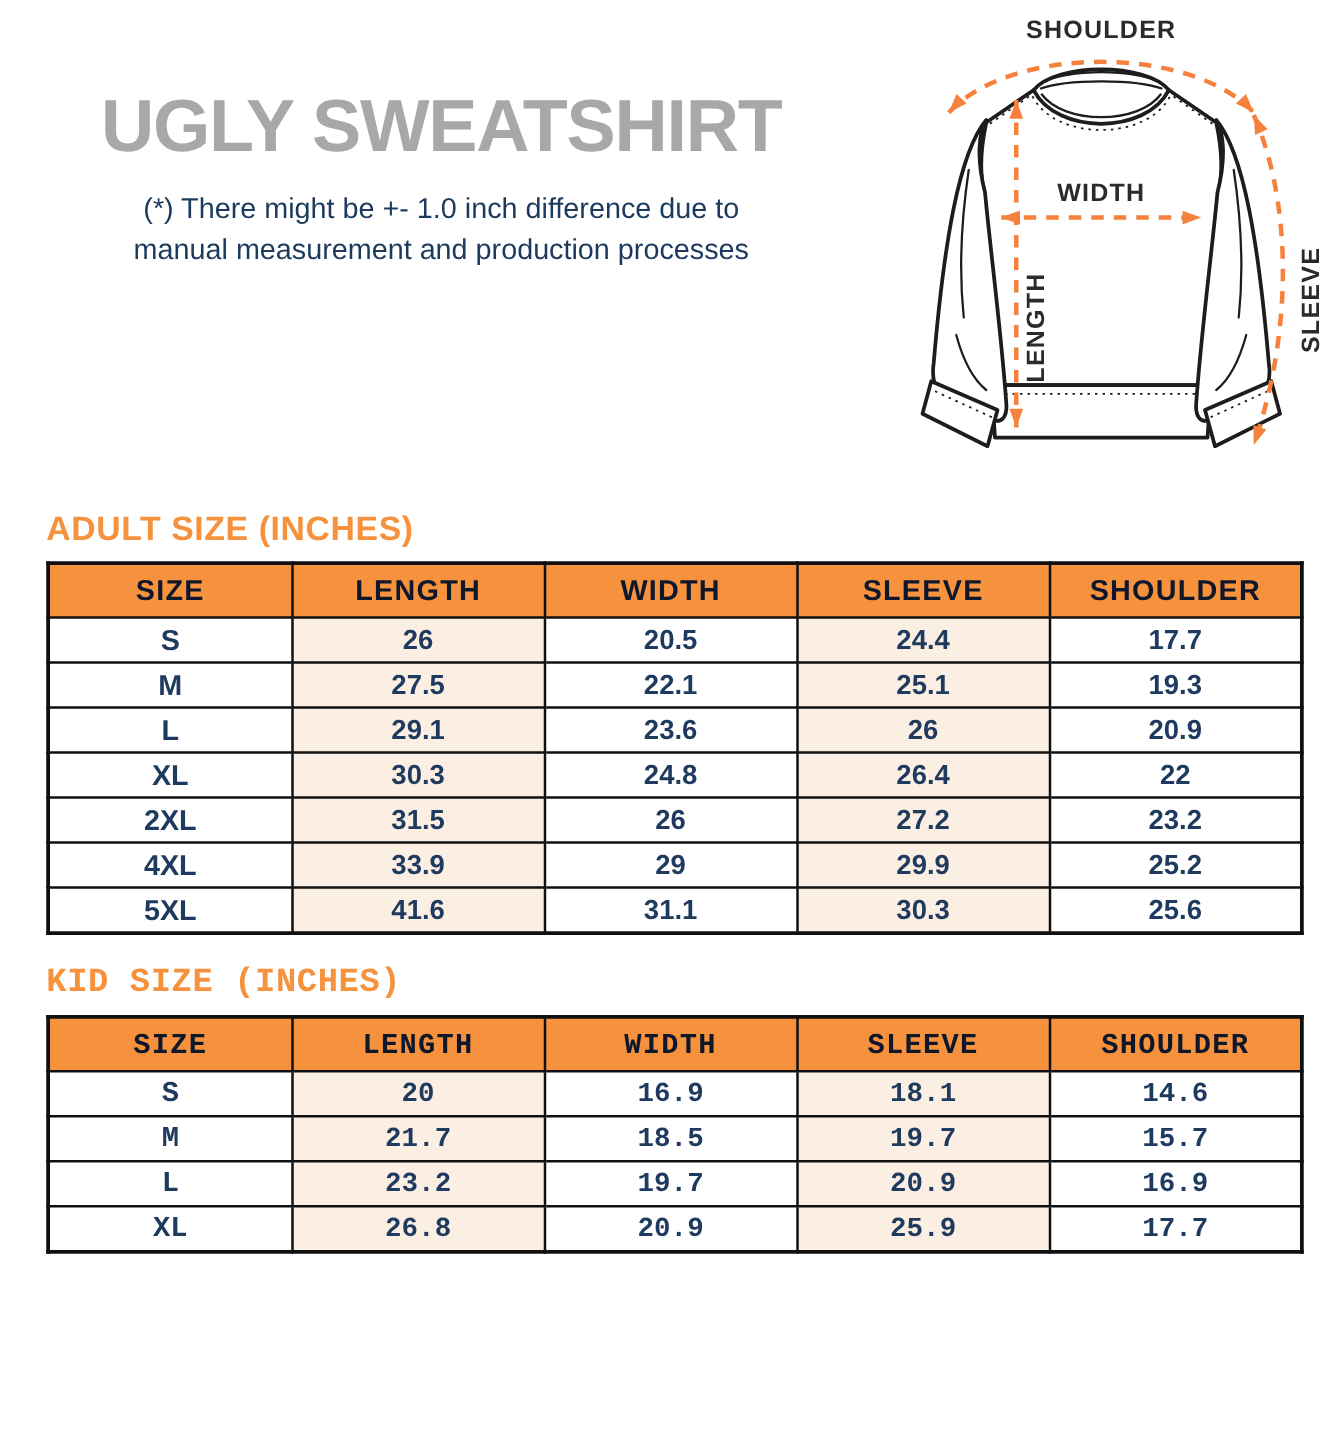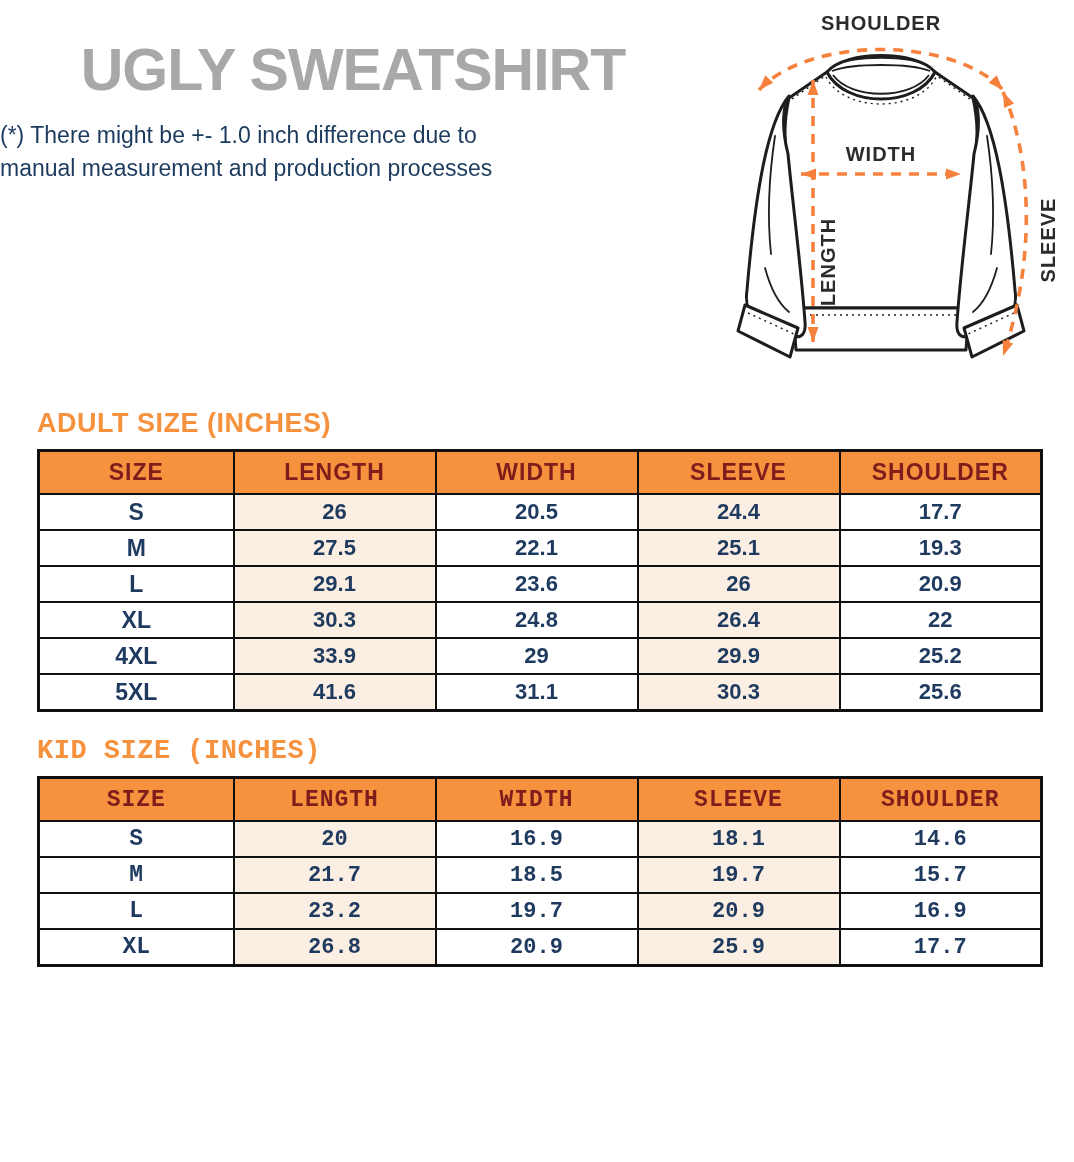--- a/index.html
+++ b/index.html
@@ -1,44 +1,44 @@
 <!DOCTYPE html>
 <html><head>
 <meta charset="utf-8">
 <style>
   html,body{margin:0;padding:0;background:#ffffff;}
   body{width:1074px;height:1162px;font-family:"Liberation Sans",sans-serif;}
   .page{position:relative;width:1074px;height:1162px;overflow:hidden;background:#fff;}
 
   
   .top{display:flex;align-items:flex-start;}
-  .title-block{width:706px;padding-top:36px;}
+  .title-block{width:706px;padding-top:67px;}
   .main-title{margin:0;text-align:center;color:#A8A8A8;font-size:59px;line-height:1.17;
               font-weight:bold;letter-spacing:-1px;}
-  .disclaimer{margin-top:14px;color:#1C3A5E;font-size:23px;
+  .disclaimer{margin-top:14px;text-align:center;color:#1C3A5E;font-size:23px;
               line-height:1.42;}
   .diagram{width:340px;height:388px;margin-left:22px;padding-top:6px;}
   .diagram text{font-family:"Liberation Sans",sans-serif;font-weight:bold;
                 font-size:20px;fill:#2b2b2b;letter-spacing:1px;}
   .garment{fill:#ffffff;stroke:#1d1d1d;stroke-width:3;stroke-linejoin:round;}
   .crease{fill:none;stroke:#1d1d1d;stroke-width:1.8;stroke-linecap:round;}
   .stitch{fill:none;stroke:#1d1d1d;stroke-width:1.4;stroke-dasharray:2 4;}
   .collar-line{fill:none;stroke:#1d1d1d;stroke-width:1.8;}
   .arrow{fill:none;stroke:#F5813C;stroke-width:3.6;stroke-dasharray:10 8;}
   .ahead{fill:#F5813C;}
 
   
   section{padding:0 34px 0 37px;}
   .adult-section{margin-top:14px;}
   .kid-section{margin-top:24px;font-family:Liberation Mono, monospace;}
   .section-title{color:#F6923D;font-size:27px;font-weight:bold;letter-spacing:.5px;
                  margin:0 0 10px 0;}
   table{border-collapse:collapse;width:1003px;table-layout:fixed;border:3px solid #101010;}
   th,td{border:2px solid #101010;text-align:center;padding:0;}
-  th{background:#F6923D;color:#7f1d1d;font-size:23px;font-weight:bold;
+  th{background:#F6923D;color:#0f172a;font-size:23px;font-weight:bold;
      letter-spacing:1px;height:41px;}
   td{height:34px;font-size:22px;font-weight:bold;color:#1F3A5F;background:#ffffff;}
   td.peach{background:#FBEEE2;}
   td.size-col{font-size:23px;}
 </style>
 </head>
 <body>
 
 <div class="page">
 
@@ -149,20 +149,27 @@
           <td>20.9</td>
         </tr>
         <tr>
           <td class="size-col">XL</td>
           <td class="peach">30.3</td>
           <td>24.8</td>
           <td class="peach">26.4</td>
           <td>22</td>
         </tr>
         <tr>
+          <td class="size-col">2XL</td>
+          <td class="peach">31.5</td>
+          <td>26</td>
+          <td class="peach">27.2</td>
+          <td>23.2</td>
+        </tr>
+        <tr>
           <td class="size-col">4XL</td>
           <td class="peach">33.9</td>
           <td>29</td>
           <td class="peach">29.9</td>
           <td>25.2</td>
         </tr>
         <tr>
           <td class="size-col">5XL</td>
           <td class="peach">41.6</td>
           <td>31.1</td>

